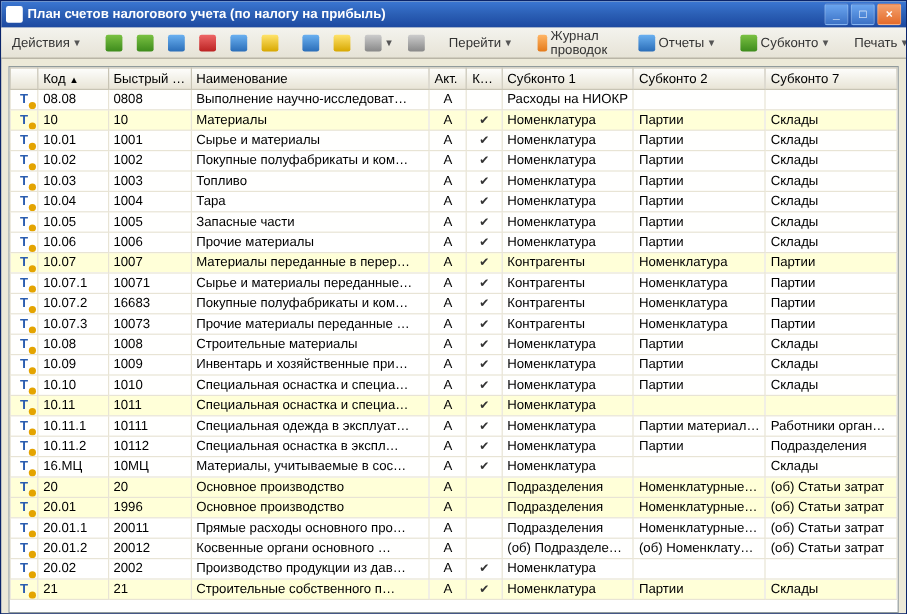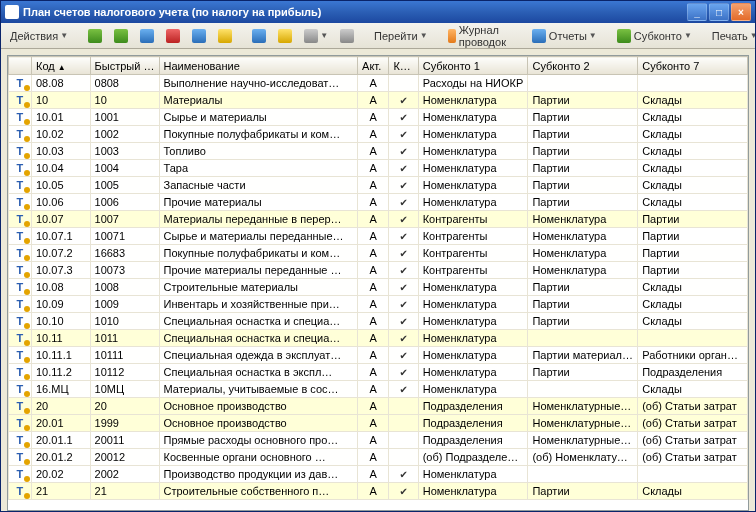--- a/index.html
+++ b/index.html
@@ -480,21 +480,21 @@
           <td>Основное производство</td>
           <td style="text-align:center">А</td>
           <td style="text-align:center"></td>
           <td>Подразделения</td>
           <td>Номенклатурные …</td>
           <td>(об) Статьи затрат</td>
         </tr>
         <tr class="hl">
           <td style="text-align:center"><span class="row-icon">T</span></td>
           <td>20.01</td>
-          <td>1999</td>
+          <td>1996</td>
           <td>Основное производство</td>
           <td style="text-align:center">А</td>
           <td style="text-align:center"></td>
           <td>Подразделения</td>
           <td>Номенклатурные …</td>
           <td>(об) Статьи затрат</td>
         </tr>
         <tr>
           <td style="text-align:center"><span class="row-icon">T</span></td>
           <td>20.01.1</td>

